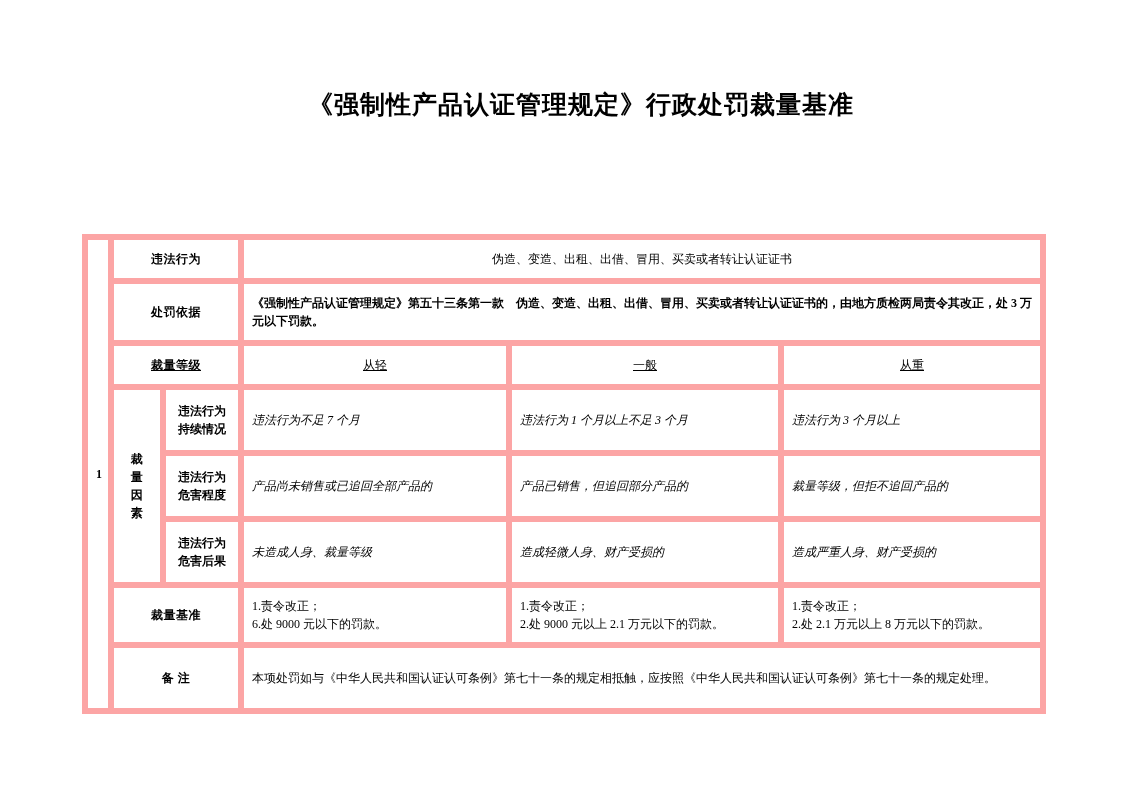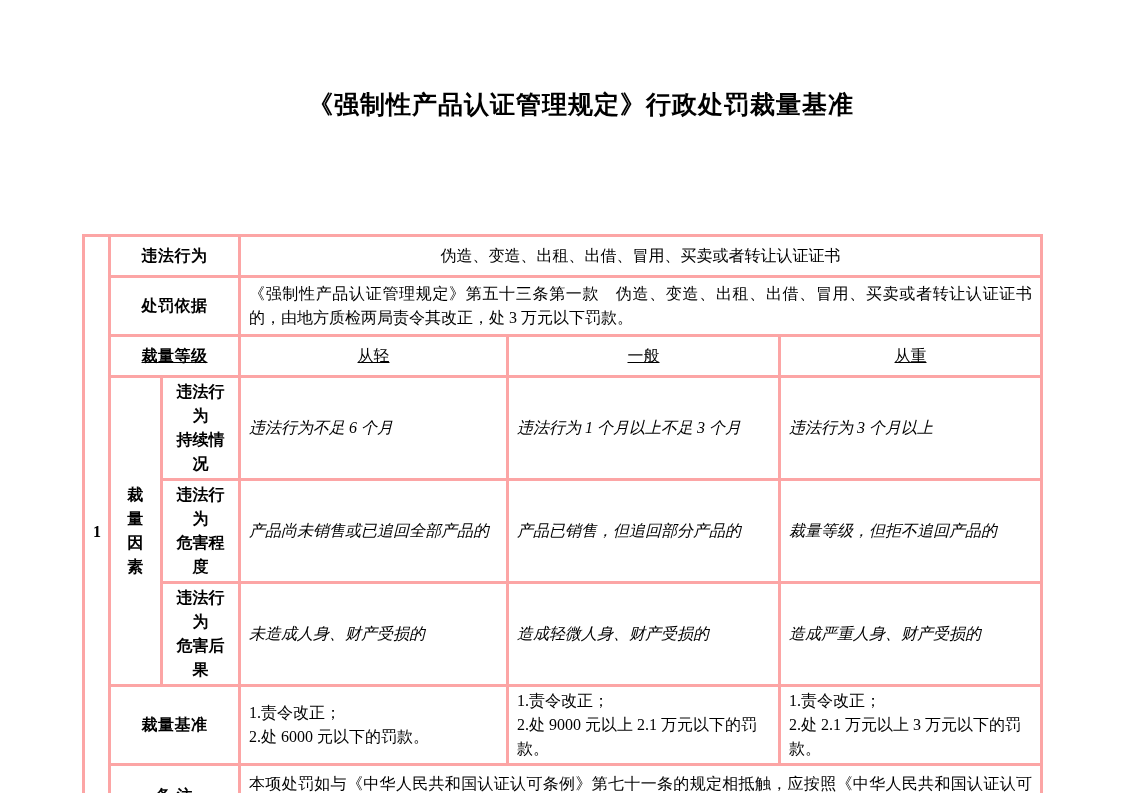--- a/index.html
+++ b/index.html
@@ -35,24 +35,24 @@
     left: 82px;
     top: 146px;
     width: 958px;
   }
   table.main {
     border-collapse: collapse;
     width: 958px;
     table-layout: fixed;
   }
   table.main td {
-    border: 3px solid #fca5a5;
+    border: 6px solid #fca5a5;
     vertical-align: middle;
     padding: 2px 8px;
-    font-size: 16px;
+    font-size: 12px;
     line-height: 1.5;
   }
   .c-idx { width: 26px; text-align: center; font-size: 15px; }
   .c-lbl1 { width: 52px; }
   .c-lbl2 { width: 78px; }
   .lbl {
     text-align: center;
     font-weight: bold;
     font-size: 15px;
     letter-spacing: 0.5px;
@@ -68,20 +68,21 @@
     font-weight: bold;
     font-size: 15px;
     line-height: 1.35;
     letter-spacing: 0.5px;
   }
   .center { text-align: center; }
   .body-txt {
     font-size: 14.5px;
     line-height: 1.65;
     text-align: justify;
+    font-weight: bold;
   }
   .italic-txt {
     font-style: italic;
     font-size: 14.5px;
     line-height: 1.6;
   }
   .note-txt {
     font-size: 14.5px;
     line-height: 1.7;
     text-align: justify;
@@ -140,58 +141,58 @@
           <td class="c-lbl1 lbl-vert" rowspan="3">
             <div>裁</div>
             <div>量</div>
             <div>因</div>
             <div>素</div>
           </td>
           <td class="c-lbl2 lbl-sub">
             <div>违法行为</div>
             <div>持续情况</div>
           </td>
-          <td class="italic-txt">违法行为不足 6 个月</td>
+          <td class="italic-txt">违法行为不足 7 个月</td>
           <td class="italic-txt">违法行为 1 个月以上不足 3 个月</td>
           <td class="italic-txt">违法行为 3 个月以上</td>
         </tr>
 
         <tr class="row-h-e">
           <td class="c-lbl2 lbl-sub">
             <div>违法行为</div>
             <div>危害程度</div>
           </td>
           <td class="italic-txt">产品尚未销售或已追回全部产品的</td>
           <td class="italic-txt">产品已销售，但追回部分产品的</td>
           <td class="italic-txt">裁量等级，但拒不追回产品的</td>
         </tr>
 
         <tr class="row-h-e">
           <td class="c-lbl2 lbl-sub">
             <div>违法行为</div>
             <div>危害后果</div>
           </td>
-          <td class="italic-txt">未造成人身、财产受损的</td>
+          <td class="italic-txt">未造成人身、裁量等级</td>
           <td class="italic-txt">造成轻微人身、财产受损的</td>
           <td class="italic-txt">造成严重人身、财产受损的</td>
         </tr>
 
         <tr class="row-h-f">
           <td class="lbl" colspan="2">裁量基准</td>
           <td class="std-txt">
             <div>1.责令改正；</div>
-            <div>2.处 6000 元以下的罚款。</div>
+            <div>6.处 9000 元以下的罚款。</div>
           </td>
           <td class="std-txt">
             <div>1.责令改正；</div>
             <div>2.处 9000 元以上 2.1 万元以下的罚款。</div>
           </td>
           <td class="std-txt">
             <div>1.责令改正；</div>
-            <div>2.处 2.1 万元以上 3 万元以下的罚款。</div>
+            <div>2.处 2.1 万元以上 8 万元以下的罚款。</div>
           </td>
         </tr>
 
         <tr class="row-h-g">
           <td class="lbl" colspan="2">备    注</td>
           <td class="note-txt" colspan="3">本项处罚如与《中华人民共和国认证认可条例》第七十一条的规定相抵触，应按照《中华人民共和国认证认可条例》第七十一条的规定处理。</td>
         </tr>
       </tbody>
     </table>
   </div>

